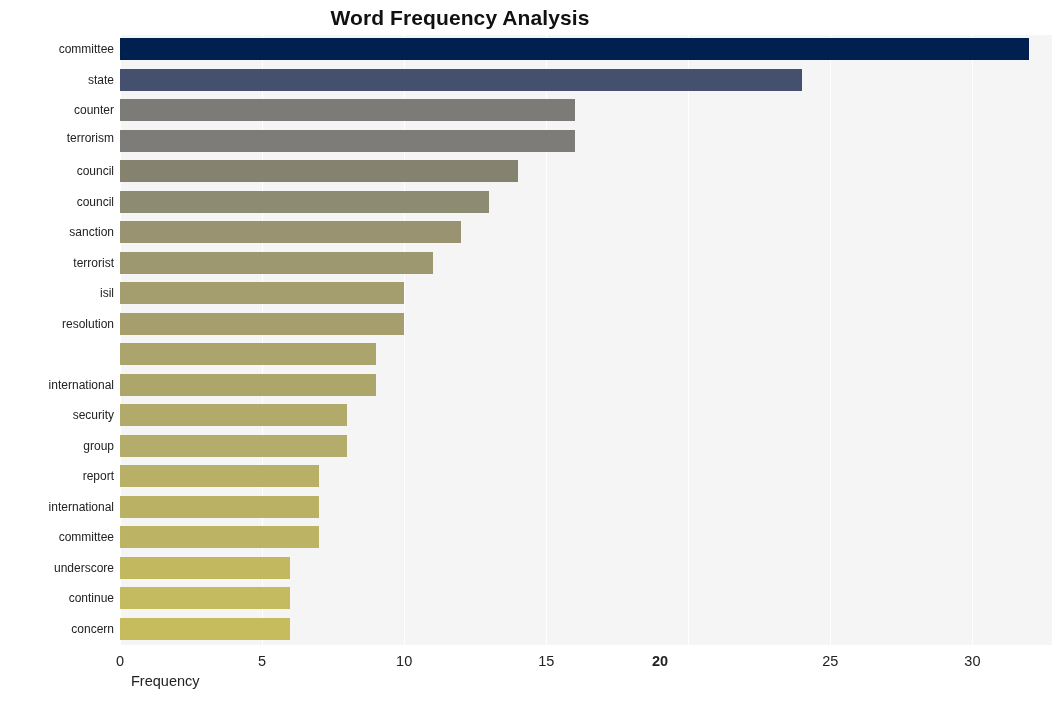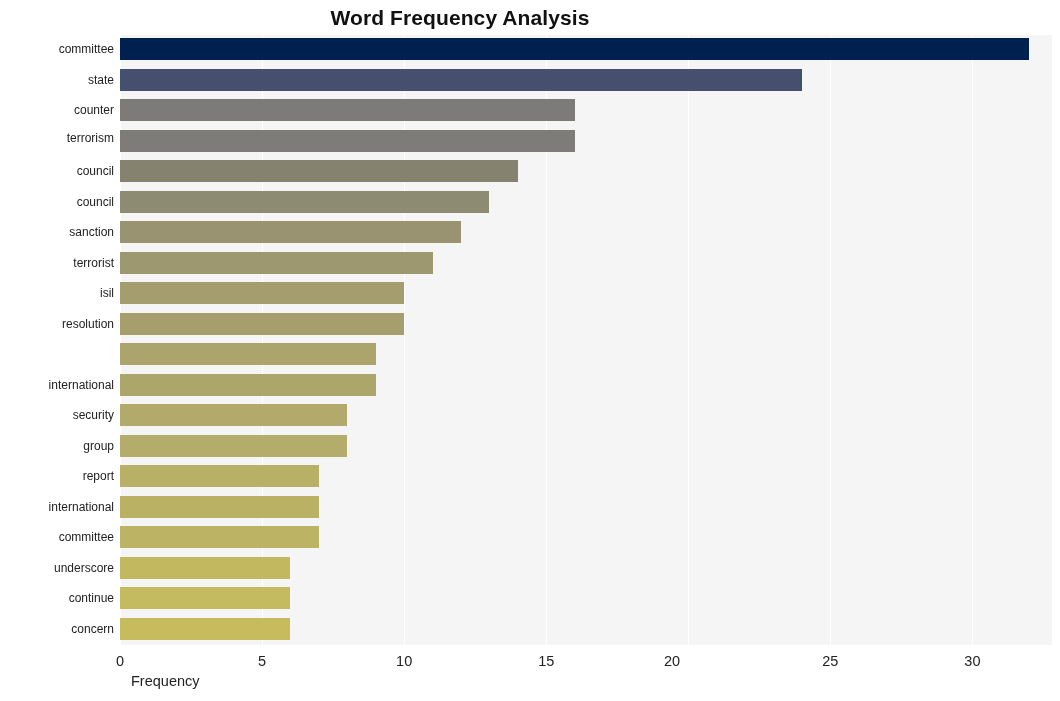--- a/index.html
+++ b/index.html
@@ -228,20 +228,20 @@
       <div class="y-tick-label" style="top: 518.5px;">underscore</div>
       <div class="y-tick-label" style="top: 549px;">continue</div>
       <div class="y-tick-label" style="top: 579.5px;">concern</div>
     </div>
 
   <div id="x-axis">
       <div class="x-tick-label" style="left: 0px;">0</div>
       <div class="x-tick-label" style="left: 142.073px;">5</div>
       <div class="x-tick-label" style="left: 284.146px;">10</div>
       <div class="x-tick-label" style="left: 426.22px;">15</div>
-      <div class="x-tick-label" style="left: 552px;">20</div>
+      <div class="x-tick-label" style="left: 540px; font-weight: bold;">20</div>
       <div class="x-tick-label" style="left: 710.366px;">25</div>
       <div class="x-tick-label" style="left: 852.439px;">30</div>
     </div>
 
   <div id="x-axis-title">Frequency</div>
 
 </div>
 
 </body></html>

